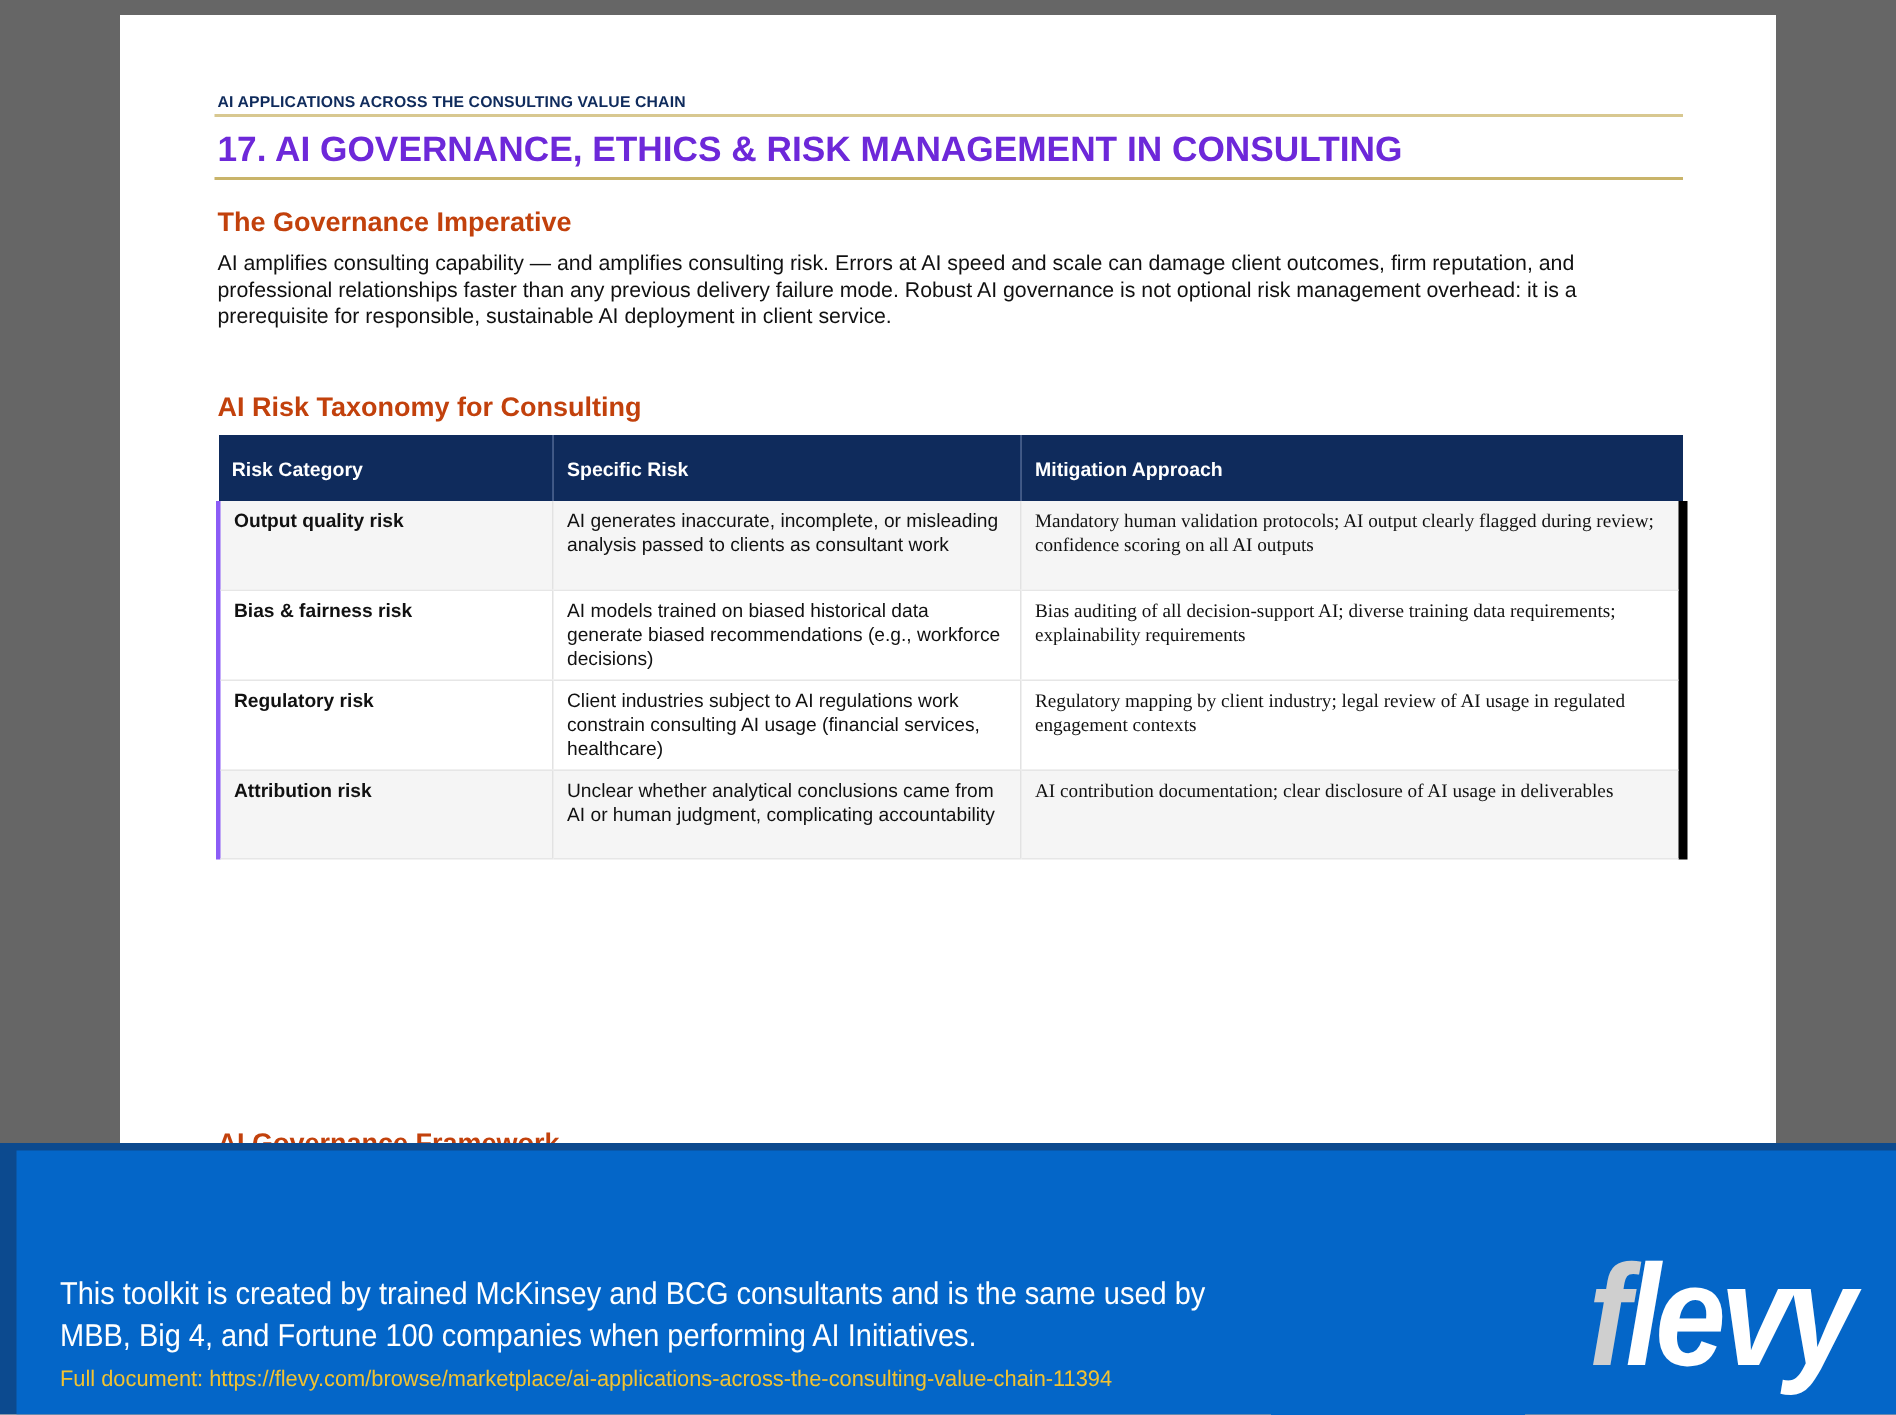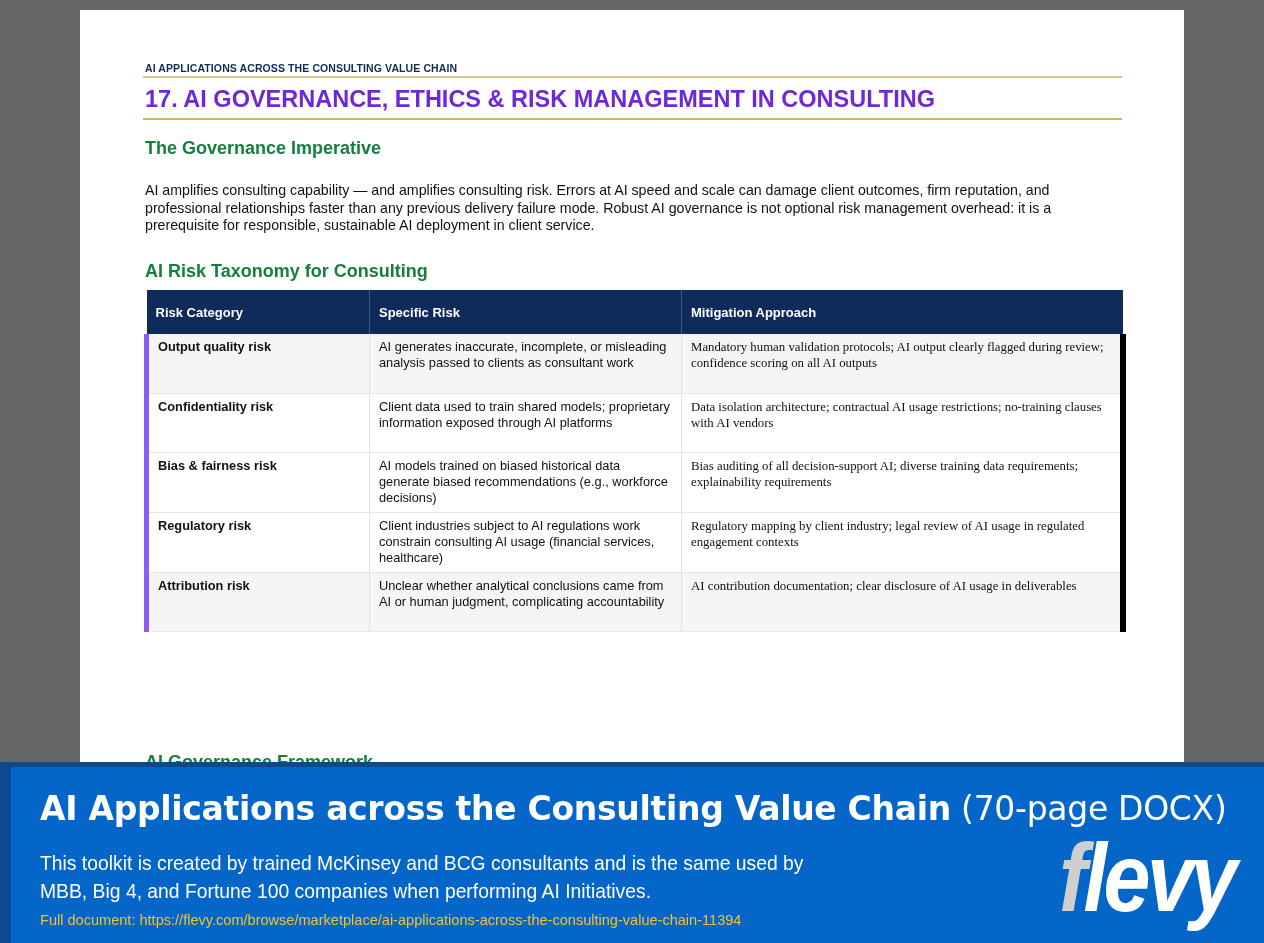--- a/index.html
+++ b/index.html
@@ -45,29 +45,29 @@
     .rule-bottom {
       position: absolute;
       top: 108px; left: -2px; width: 979px;
       height: 2px; background: #c9b46a;
     }
     .section-heading {
       position: absolute;
       left: 0;
       font-size: 18px;
       font-weight: bold;
-      color: #15803d;
+      color: #c2410c;
       white-space: nowrap;
     }
     .h-gov { top: 128px; }
     .h-tax { top: 251px; }
     .h-frame { top: 742px; }
     .body-para {
       position: absolute;
-      top: 172px; left: 0;
+      top: 158px; left: 0;
       width: 980px;
       font-size: 14.2px;
       line-height: 17.5px;
       color: #111111;
     }
     table.risk {
       position: absolute;
       top: 280px; left: -1px;
       width: 976px;
       border-collapse: collapse;
@@ -88,21 +88,21 @@
     table.risk th:first-child { border-left: none; }
     table.risk td {
       vertical-align: top;
       padding: 5px 9px 6px 9px;
       line-height: 16px;
       border-left: 1px solid #e2e2e2;
       border-bottom: 1px solid #e6e6e6;
     }
     table.risk td:first-child {
       font-weight: bold;
-      border-left: 5px solid #8b5cf6;
+      border-left: 3px solid #8b5cf6;
     }
     table.risk td:last-child { border-right: 6px solid #000000; font-family: Liberation Serif, serif; }
     table.risk tr.odd td { background: #f5f5f5; }
     table.risk tr.even td { background: #ffffff; }
     table.risk tr.h3 td { height: 59px; }
     table.risk tr.h2 td { height: 44px; }
 
     
     .banner {
       position: absolute;
@@ -189,25 +189,20 @@
           <th>Mitigation Approach</th>
         </tr>
       </thead>
       <tbody>
         <tr class="odd h3">
           <td>Output quality risk</td>
           <td>AI generates inaccurate, incomplete, or misleading analysis passed to clients as consultant work</td>
           <td>Mandatory human validation protocols; AI output clearly flagged during review; confidence scoring on all AI outputs</td>
         </tr>
         <tr class="even h3">
-          <td>Confidentiality risk</td>
-          <td>Client data used to train shared models; proprietary information exposed through AI platforms</td>
-          <td>Data isolation architecture; contractual AI usage restrictions; no-training clauses with AI vendors</td>
-        </tr>
-        <tr class="even h3">
           <td>Bias &amp; fairness risk</td>
           <td>AI models trained on biased historical data generate biased recommendations (e.g., workforce decisions)</td>
           <td>Bias auditing of all decision-support AI; diverse training data requirements; explainability requirements</td>
         </tr>
         <tr class="even h3">
           <td>Regulatory risk</td>
           <td>Client industries subject to AI regulations work constrain consulting AI usage (financial services, healthcare)</td>
           <td>Regulatory mapping by client industry; legal review of AI usage in regulated engagement contexts</td>
         </tr>
         <tr class="odd h3">
@@ -217,18 +212,17 @@
         </tr>
       </tbody>
     </table>
 
     <div class="section-heading h-frame">AI Governance Framework</div>
   </div>
 </div>
 
 <div class="banner">
   <div class="banner-inner">
-    <div class="banner-title"><span class="bold">AI Applications across the Consulting Value Chain</span><span class="light"> (70-page DOCX)</span></div>
     <div class="banner-desc">This toolkit is created by trained McKinsey and BCG consultants and is the same used by MBB, Big 4, and Fortune 100 companies when performing AI Initiatives.</div>
     <div class="banner-link">Full document: https://flevy.com/browse/marketplace/ai-applications-across-the-consulting-value-chain-11394</div>
     <div class="flevy-logo"><span class="f">f</span><span>levy</span></div>
   </div>
 </div>
 
 </body></html>

